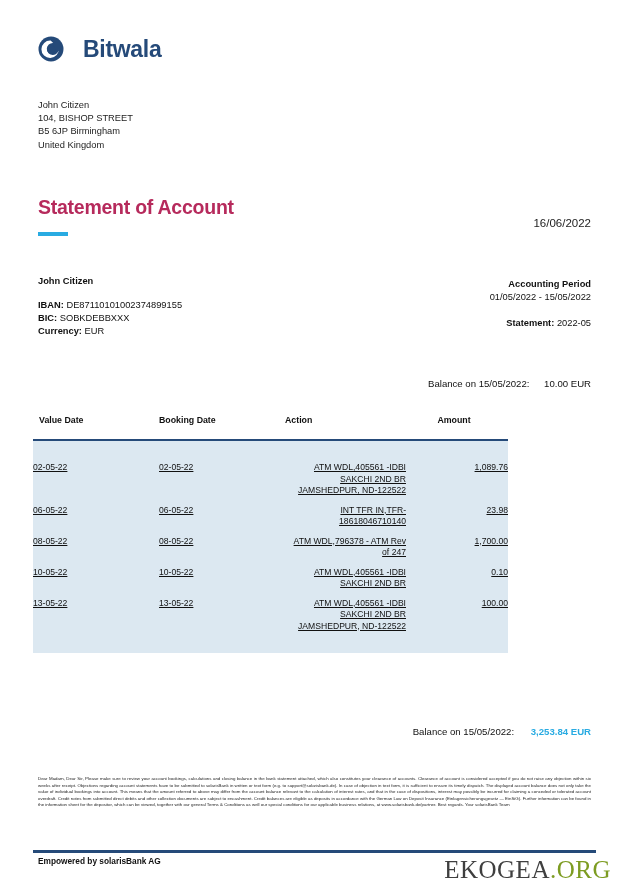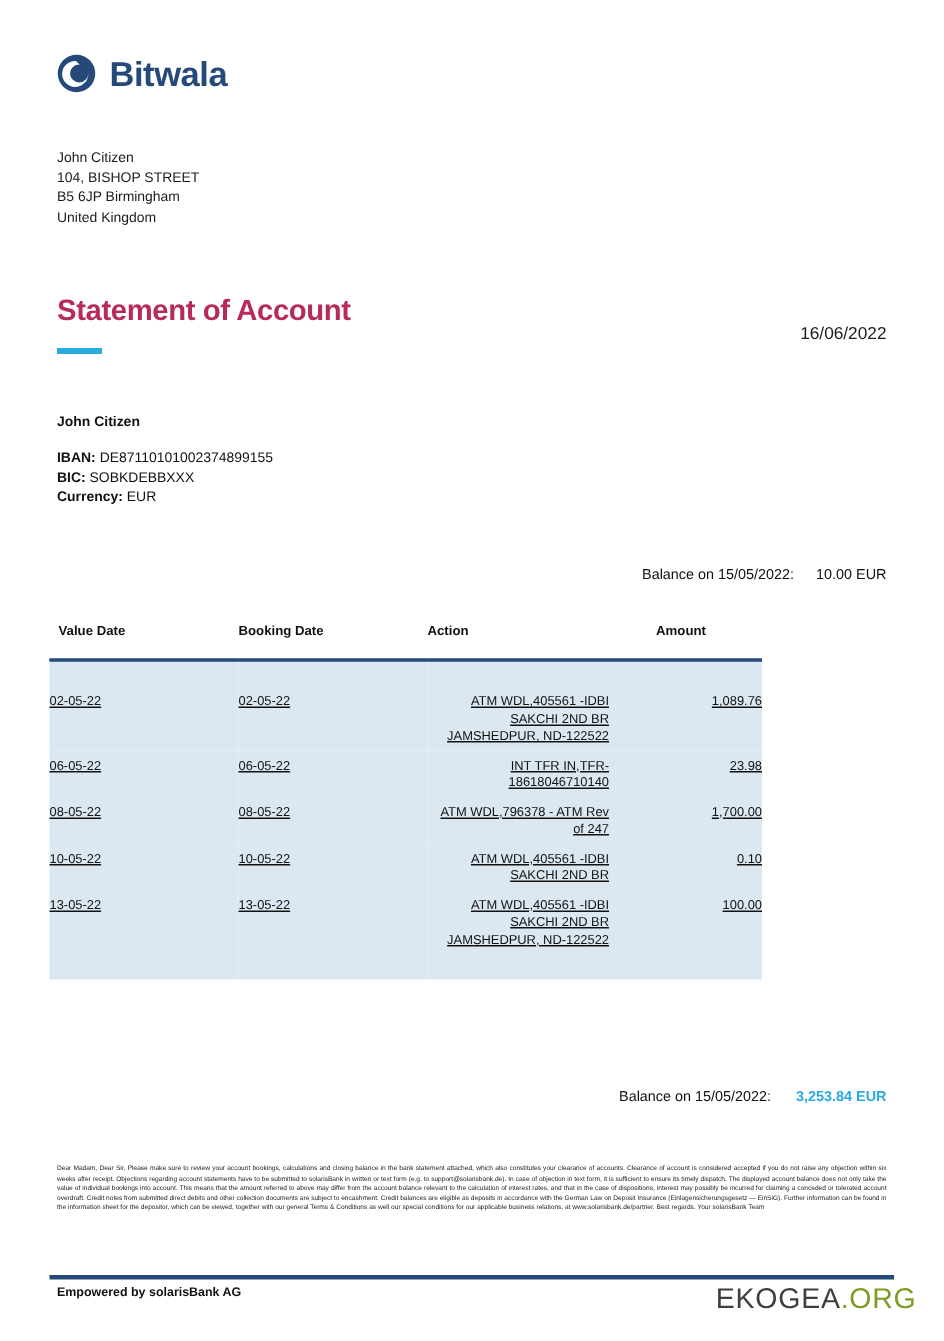--- a/index.html
+++ b/index.html
@@ -20,21 +20,21 @@
     box-sizing: border-box;
   }
 
   
   .logo-row {
     position: absolute;
     left: 38px;
     top: 36px;
     display: flex;
     align-items: center;
-    gap: 9px;
+    gap: 19px;
   }
   .logo-mark {
     width: 26px;
     height: 26px;
     display: block;
   }
   .logo-word {
     font-size: 23px;
     font-weight: bold;
     color: #254a79;
@@ -208,24 +208,24 @@
     font-size: 8.3px;
     font-weight: bold;
     color: #111;
   }
 
   
   .watermark {
     position: absolute;
     right: 18px;
     top: 857px;
-    font-size: 19px;
+    font-size: 25px;
     letter-spacing: 0.5px;
     line-height: 1;
-    font-family: Liberation Sans, sans-serif;
+    font-family: Liberation Serif, serif;
     text-align: right;
   }
   .watermark .wm-a { color: #3f3f3f; }
   .watermark .wm-b { color: #7d9c22; }
 </style>
 </head>
 <body>
 
 <div class="page">
 
@@ -262,20 +262,28 @@
     <div>
       <span class="lbl">BIC:</span>
       <span>SOBKDEBBXXX</span>
     </div>
     <div>
       <span class="lbl">Currency:</span>
       <span>EUR</span>
     </div>
   </div>
 
+  <div class="acct-right">
+    <div class="period-title">Accounting Period</div>
+    <div>01/05/2022 - 15/05/2022</div>
+    <div class="stmt">
+      <span class="lbl">Statement:</span>
+      <span>2022-05</span>
+    </div>
+  </div>
 
   <div class="open-balance">
     <span>Balance on 15/05/2022:</span>
     <span class="val">10.00 EUR</span>
   </div>
 
   <div class="table-wrap">
     <table class="tx">
       <thead>
         <tr>

